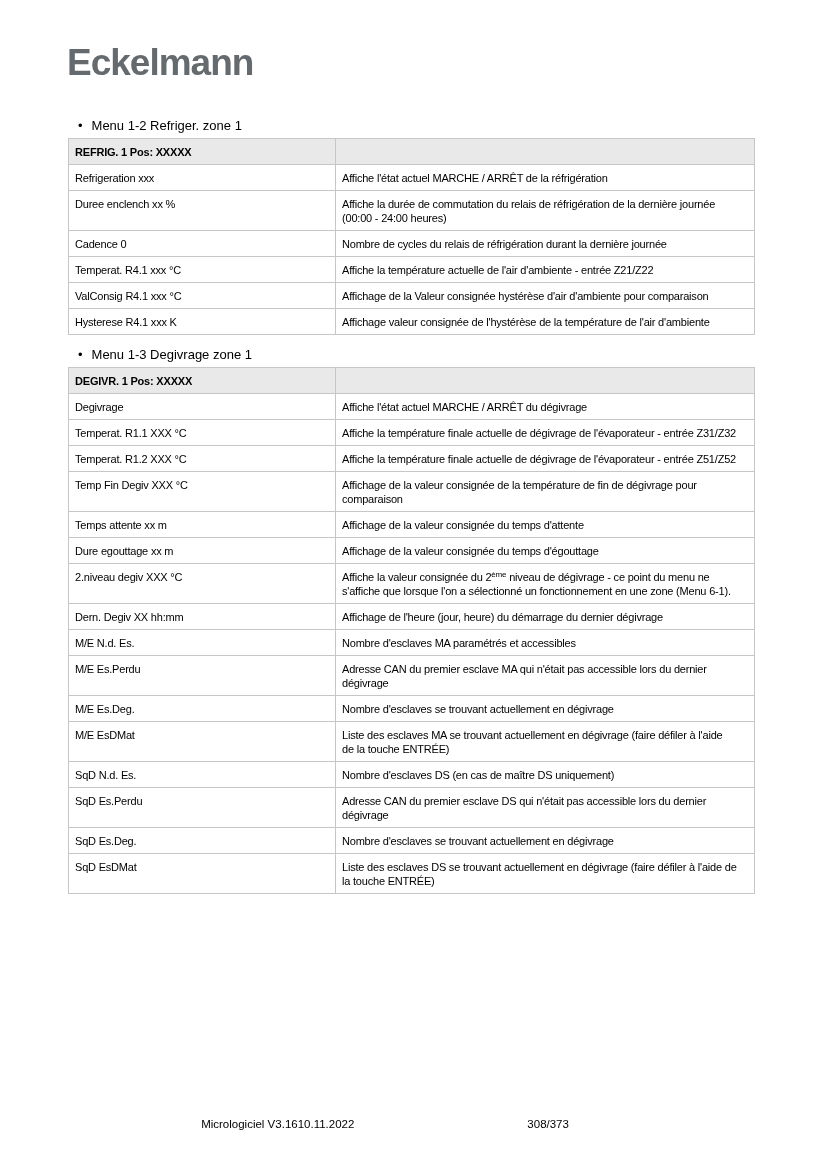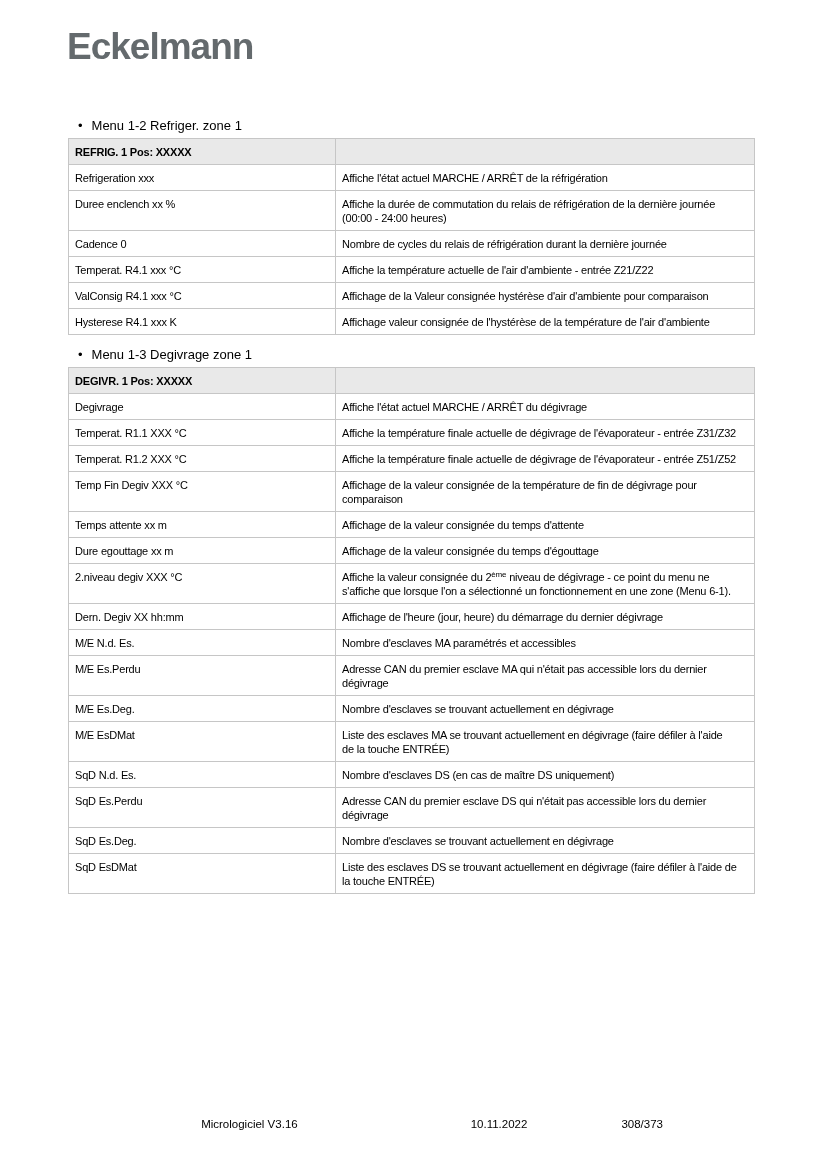--- a/index.html
+++ b/index.html
@@ -6,21 +6,21 @@
   html, body { background: #ffffff; }
   body {
     width: 827px; height: 1169px;
     position: relative;
     font-family: "Liberation Sans", "DejaVu Sans", sans-serif;
     color: #000;
     overflow: hidden;
   }
   .logo {
     position: absolute;
-    left: 67px; top: 26px;
+    left: 67px; top: 42px;
     font-size: 37px;
     font-weight: bold;
     letter-spacing: -1px;
     color: var(--logo-color, #646a6d);
   }
   .content {
     position: absolute;
     left: 68px; top: 118px;
     width: 687px;
   }
@@ -63,22 +63,22 @@
   .footer {
     position: absolute;
     left: 68px;
     top: 1118px;
     width: 689px;
     display: flex;
     align-items: baseline;
     font-size: 11.5px;
   }
   .footer .f-left  { flex: 1; text-align: right; }
-  .footer .f-center{ flex: 1; text-align: right; }
-  .footer .f-right { flex: 1; text-align: center; }
+  .footer .f-center{ flex: 1; text-align: left; }
+  .footer .f-right { flex: 1; text-align: left; }
 </style>
 </head>
 <body>
 
 <div class="logo">Eckelmann</div>
 
 <div class="content">
 
   <div class="section">
     <div class="section-heading">

